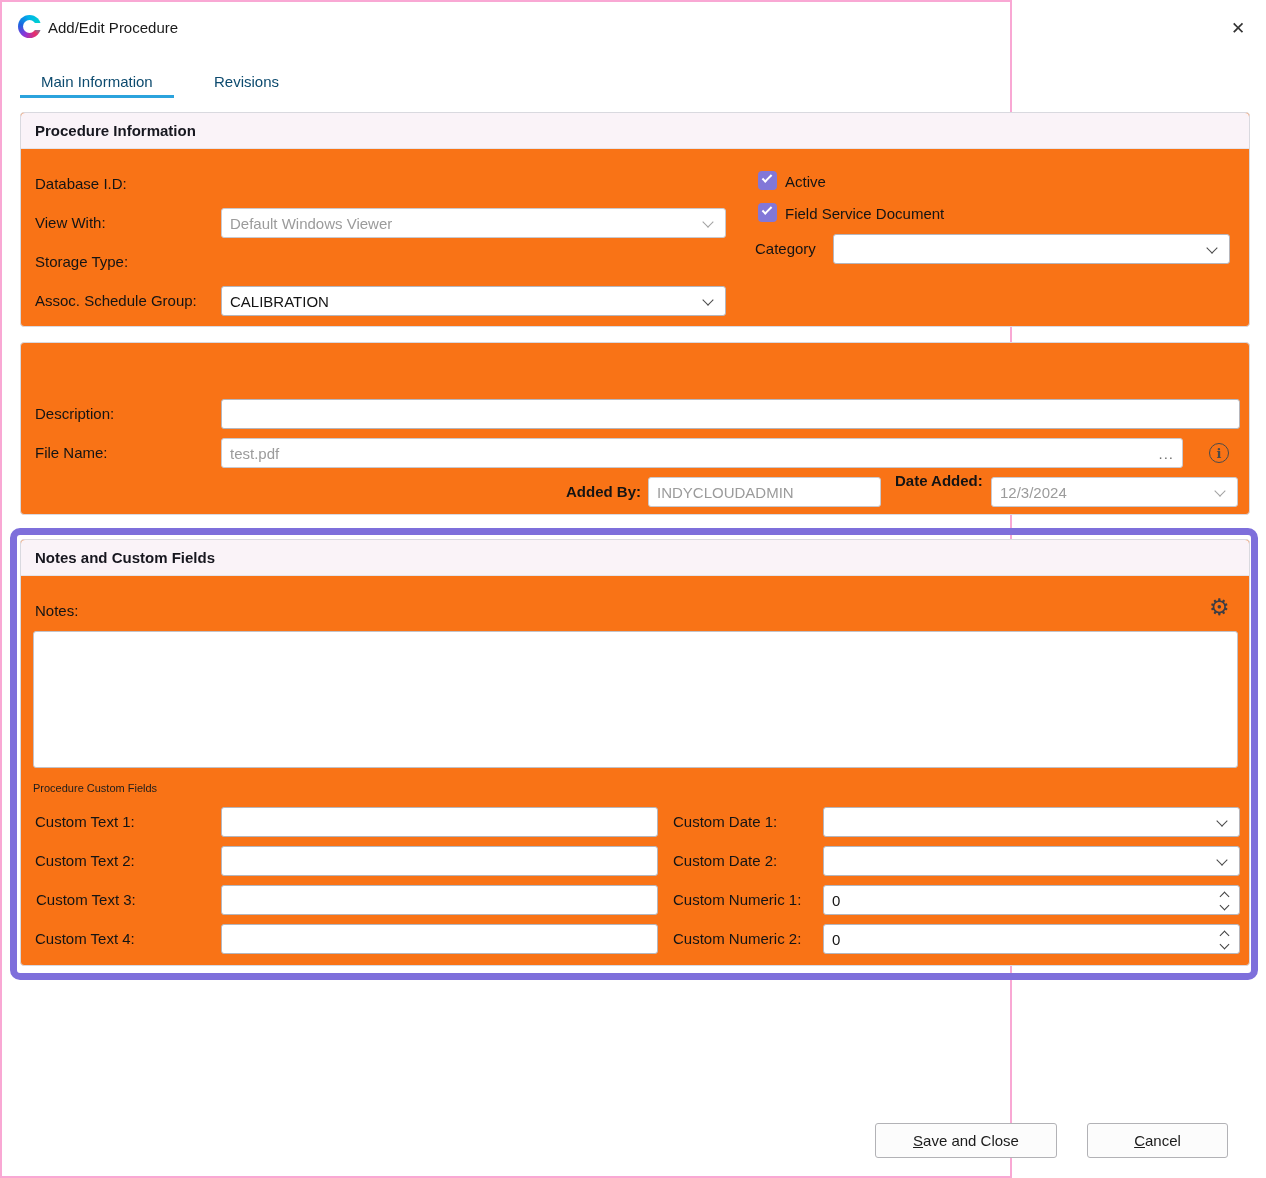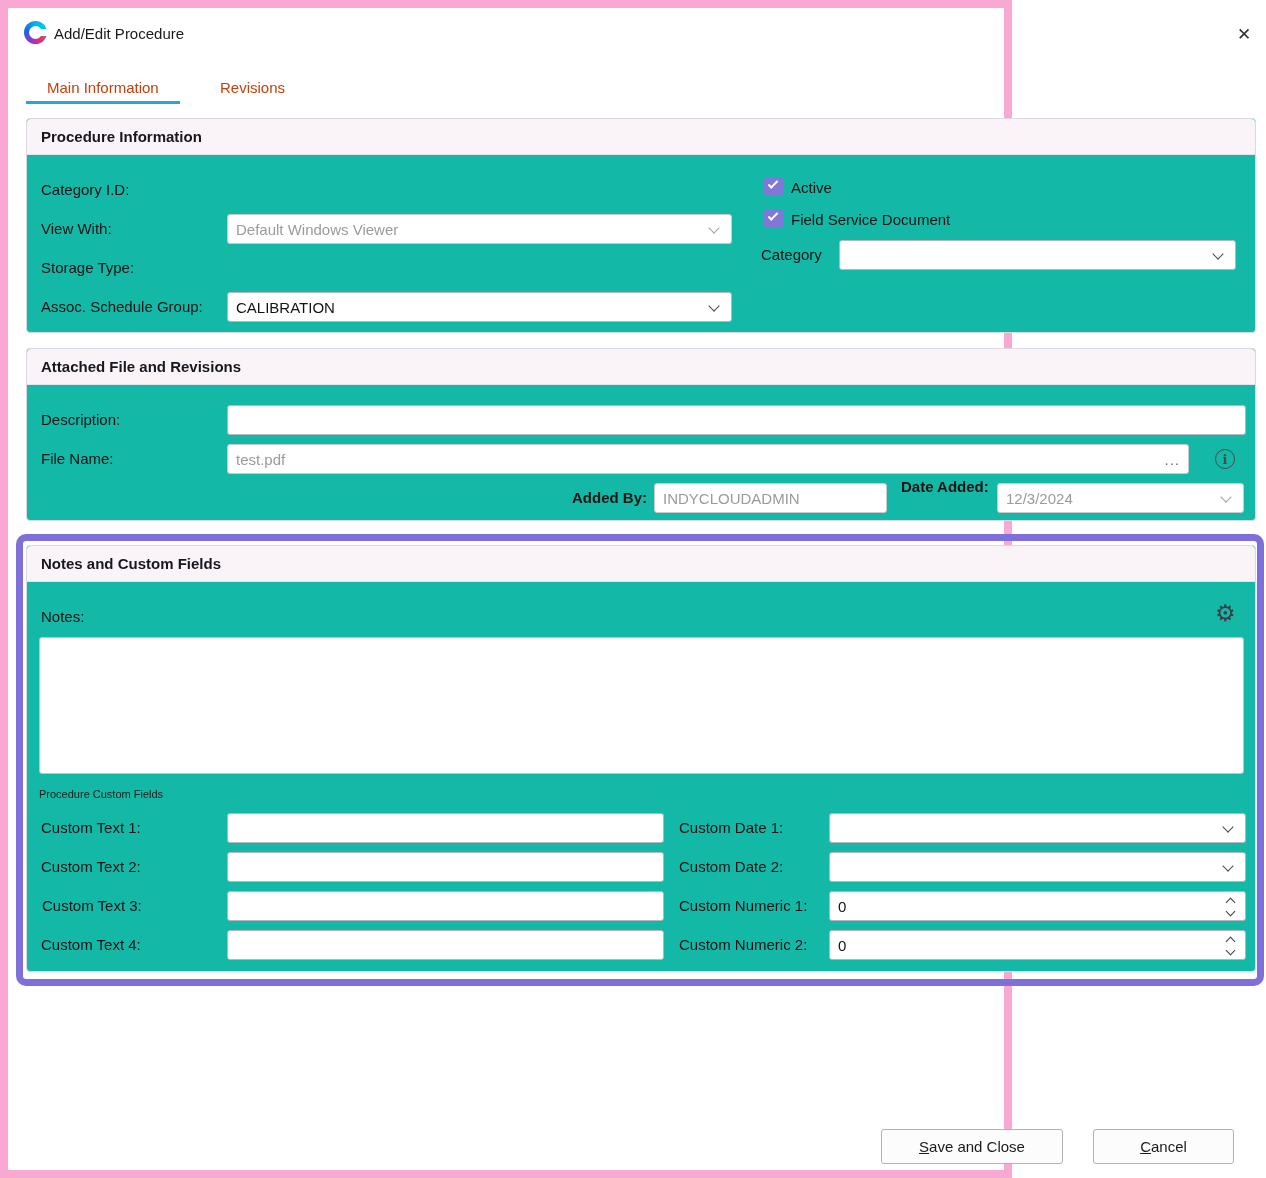--- a/index.html
+++ b/index.html
@@ -6,21 +6,21 @@
   html, body { background: #ffffff; }
   body {
     font-family: "Liberation Sans", sans-serif;
     width: 1266px; height: 1178px;
     position: relative;
   }
   .window {
     position: absolute; left: 0; top: 0;
     width: 1012px; height: 1178px;
     background: #ffffff;
-    border: 8px solid #f9a8d4;
+    border: 2px solid #f9a8d4;
   }
 
   
   .logo {
     position: absolute; left: 16px; top: 13px; width: 23px; height: 23px; border-radius: 50%;
     background: conic-gradient(from 140deg, #ec2d68, #8a36d8, #1b66e0, #00b4ea, #00cfd0, #ec2d68);
   }
   .logo::before { content: ""; position: absolute; inset: 5px; background: #fff; border-radius: 50%; }
   .logo::after  { content: ""; position: absolute; right: -2px; top: 8px; width: 9px; height: 7px; background: #fff; }
   .title {
@@ -30,33 +30,33 @@
   .close-btn {
     position: absolute; left: 1222px; top: 13px; width: 28px; height: 26px;
     display: flex; align-items: center; justify-content: center;
     font-size: 17px; color: #333; cursor: pointer;
   }
 
   
   .tab {
     position: absolute; top: 62px; height: 34px;
     display: flex; align-items: center;
-    font-size: 15px; color: #c2410c; cursor: pointer;
+    font-size: 15px; color: #0c4a6e; cursor: pointer;
   }
   .tab-main { left: 18px; padding: 0 21px; }
   .tab-main.active::after {
     content: ""; position: absolute; left: 0; right: 0; bottom: 0; height: 3px;
     background: #2ba3dd;
   }
   .tab-revisions { left: 198px; padding: 0 14px; }
 
   
   .group {
     position: absolute;
-    border: 1px solid #d9d9df; border-radius: 4px; background: #14b8a6;
+    border: 1px solid #d9d9df; border-radius: 4px; background: #f97316;
   }
   .group-header {
     height: 36px; background: #faf3f8; border-bottom: 1px solid #e4e4ea;
     border-radius: 4px 4px 0 0;
     display: flex; align-items: center; padding-left: 14px;
     font-weight: bold; font-size: 15px; color: #17171f;
   }
   .g1 { left: 18px; top: 110px; width: 1230px; height: 215px; }
   .g2 { left: 18px; top: 340px; width: 1230px; height: 173px; }
   .g3 { left: 18px; top: 537px; width: 1230px; height: 427px; }
@@ -170,21 +170,21 @@
   </div>
   <div class="tab tab-revisions">
     <span>Revisions</span>
   </div>
 
   <div class="group g1">
     <div class="group-header">
       <span>Procedure Information</span>
     </div>
 
-    <span class="lbl" style="left:14px; top:62px;">Category I.D:</span>
+    <span class="lbl" style="left:14px; top:62px;">Database I.D:</span>
 
     <span class="lbl" style="left:14px; top:101px;">View With:</span>
     <div class="ctrl combo disabled" style="left:200px; top:95px; width:505px;">
       <span>Default Windows Viewer</span>
       <span class="chev gray"></span>
     </div>
 
     <span class="lbl" style="left:14px; top:140px;">Storage Type:</span>
 
     <span class="lbl" style="left:14px; top:179px;">Assoc. Schedule Group:</span>
@@ -204,23 +204,20 @@
     <span class="cb-label" style="left:764px; top:92px;">Field Service Document</span>
 
     <span class="lbl" style="left:734px; top:127px;">Category</span>
     <div class="ctrl combo" style="left:812px; top:121px; width:397px;">
       <span></span>
       <span class="chev"></span>
     </div>
   </div>
 
   <div class="group g2">
-    <div class="group-header">
-      <span>Attached File and Revisions</span>
-    </div>
 
     <span class="lbl" style="left:14px; top:62px;">Description:</span>
     <input class="ctrl" style="left: 200px; top: 56px; width: 1019px;" value="">
 
     <span class="lbl" style="left:14px; top:101px;">File Name:</span>
     <div class="ctrl disabled" style="left:200px; top:95px; width:962px;">
       <span>test.pdf</span>
       <span class="ellipsis">...</span>
     </div>
     <span class="info-icon" style="left:1188px; top:100px;">i</span>

